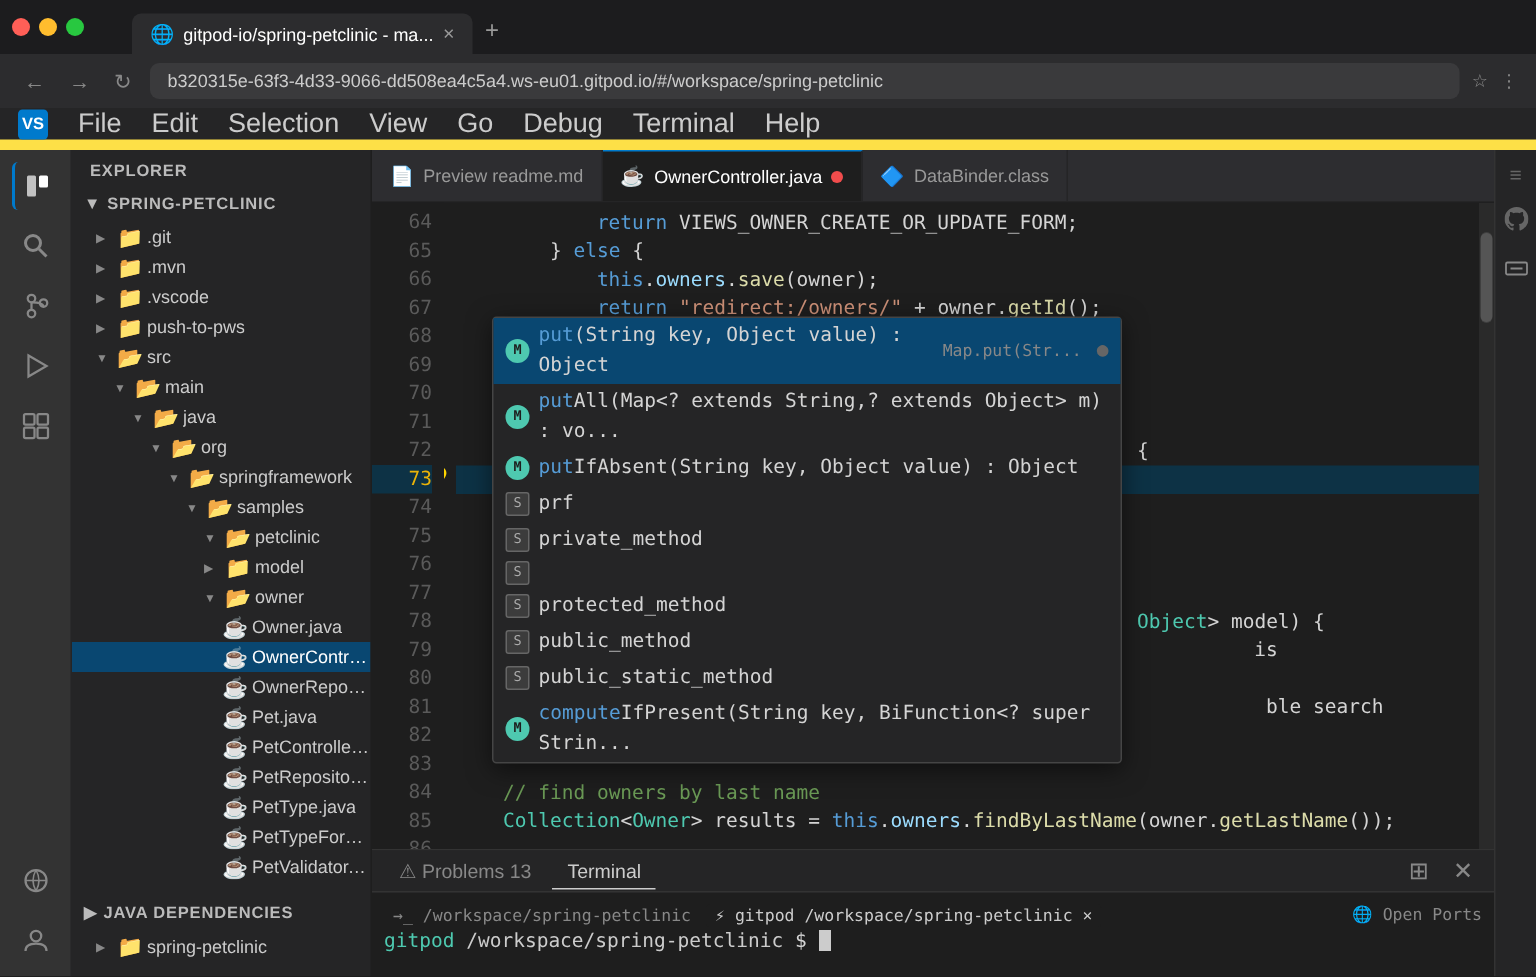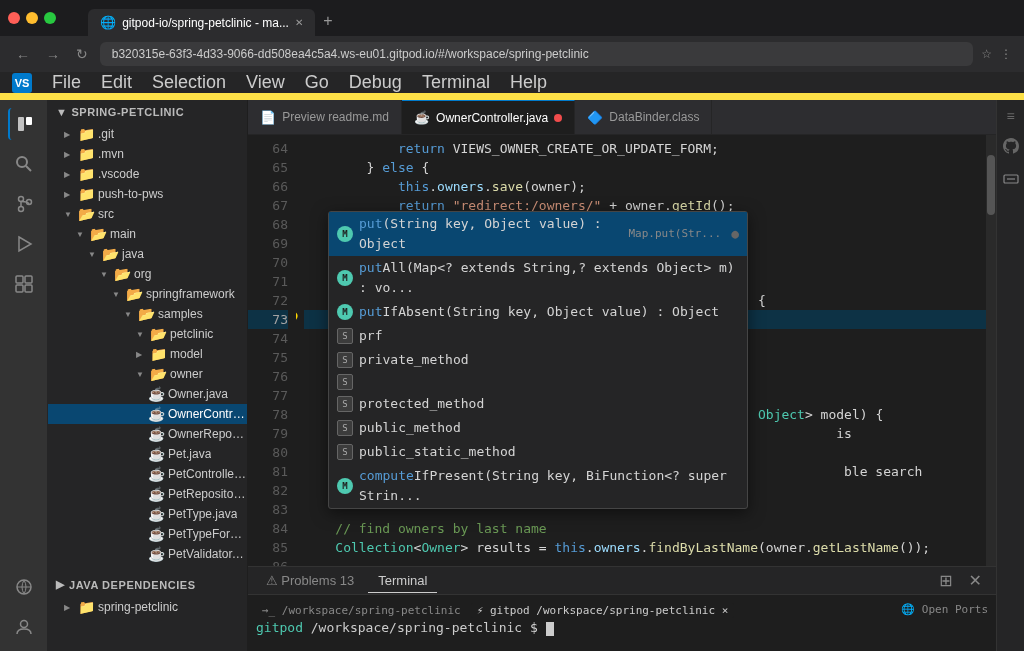--- a/index.html
+++ b/index.html
@@ -199,20 +199,21 @@
       </div>
       <div class="activity-icon">
         <svg width="20" height="20" viewBox="0 0 20 20" fill="currentColor">
             <circle cx="10" cy="7" r="3.5" fill="none" stroke="currentColor" stroke-width="1.5"></circle>
             <path d="M3 17 Q3 12 10 12 Q17 12 17 17" fill="none" stroke="currentColor" stroke-width="1.5"></path>
           </svg>
       </div>
     </div>
 
     <div class="sidebar">
+      <div class="sidebar-header">EXPLORER</div>
       <div class="section-header">
         <span>▼</span>
         <span>SPRING-PETCLINIC</span>
       </div>
 
       <div class="tree-item indent1">
         <span class="tree-arrow">▶</span>
         <span class="tree-icon">📁</span>
         <span class="tree-label">.git</span>
       </div>
@@ -346,21 +347,21 @@
         <div class="line-numbers">
           <div>64</div>
           <div>65</div>
           <div>66</div>
           <div>67</div>
           <div>68</div>
           <div>69</div>
           <div>70</div>
           <div>71</div>
           <div>72</div>
-          <div style="background:#0d3245;color:#a3a3a3;">73</div>
+          <div style="background:#0d3245;color:#eab308;">73</div>
           <div>74</div>
           <div>75</div>
           <div>76</div>
           <div>77</div>
           <div>78</div>
           <div>79</div>
           <div>80</div>
           <div>81</div>
           <div>82</div>
           <div>83</div>

